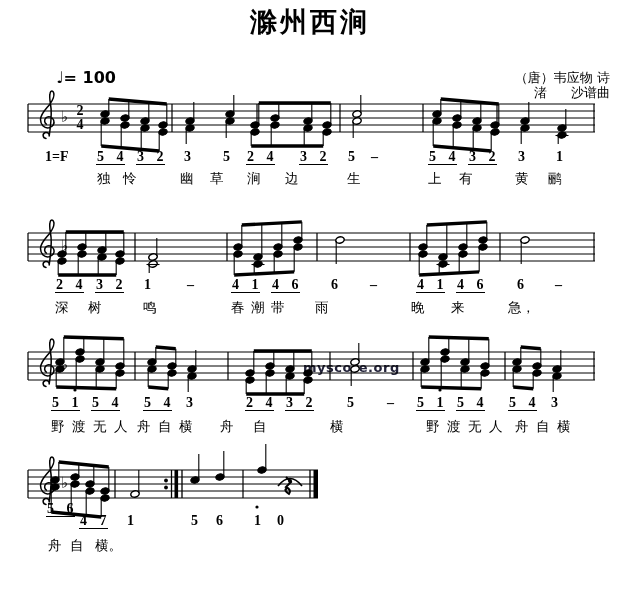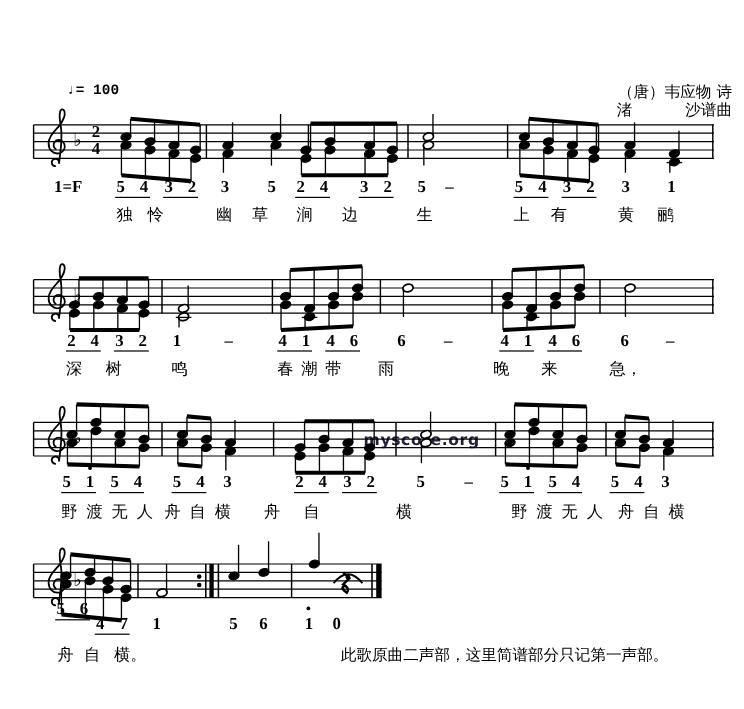--- a/index.html
+++ b/index.html
@@ -2,38 +2,39 @@
 <html><head>
 <meta charset="utf-8">
 <style>
   html,body{margin:0;padding:0;background:#fff;}
   #sheet{position:relative;width:620px;height:591px;background:#fff;overflow:hidden;
          font-family:"DejaVu Sans",sans-serif;color:#000;}
   .abs{position:absolute;}
   #song-title{left:0;right:0;top:4px;text-align:center;font-family:"DejaVu Serif","Liberation Serif",serif;
       font-size:27px;font-weight:bold;letter-spacing:3px;}
   #subtitle{left:0;right:0;top:47px;text-align:center;font-size:13px;}
-  #tempo{left:56px;top:68px;font-size:12px;font-weight:bold;font-family:Liberation Mono, monospace;}
+  #tempo{left:56px;top:68px;font-size:16px;font-weight:bold;}
   #credits{right:10px;top:70px;text-align:right;font-size:13px;line-height:15px;}
-  #composer .b{margin-left:44px;}
+  #composer .b{margin-left:24px;}
   #ts-top{left:72px;top:103px;width:16px;text-align:center;font:bold 14px "Liberation Serif",serif;}
   #ts-bot{left:72px;top:117px;width:16px;text-align:center;font:bold 14px "Liberation Serif",serif;}
   #watermark{left:303px;top:360px;font-size:13px;font-weight:bold;color:#23233a;letter-spacing:.5px;}
   #footnote{left:284px;top:537px;font-size:13px;}
   #score-svg{position:absolute;left:0;top:0;}
   #text-layer{position:absolute;left:0;top:0;width:620px;height:591px;}
   #text-layer span{position:absolute;white-space:pre;}
   .jp{font:bold 14px "Liberation Serif","DejaVu Serif",serif;line-height:15px;word-spacing:9px;padding:0 1px;}
   .jp.u{border-bottom:1.7px solid #000;}
   .lyr{font:13.5px "DejaVu Sans",sans-serif;}
 </style>
 </head>
 <body>
 
 <div id="sheet">
+  <div class="abs" id="song-title">滁州西涧</div>
   <div class="abs" id="tempo">♩= 100</div>
   <div class="abs" id="credits">
     <div>（唐）韦应物 诗</div>
     <div id="composer"><span class="a">渚</span><span class="b">沙谱曲</span></div>
   </div>
   <div class="abs" id="watermark">myscore.org</div>
   <svg id="score-svg" width="620" height="591">
       <line x1="28" y1="104" x2="595" y2="104" stroke="#000" stroke-width="1"></line>
       <line x1="28" y1="111" x2="595" y2="111" stroke="#000" stroke-width="1"></line>
       <line x1="28" y1="118" x2="595" y2="118" stroke="#000" stroke-width="1"></line>
@@ -434,14 +435,13 @@
       <span class="jp u" style="left: 79px; top: 513px;">4 7</span>
       <span class="jp" style="left: 126px; top: 513px;">1</span>
       <span class="jp" style="left: 190px; top: 513px;">5</span>
       <span class="jp" style="left: 215px; top: 513px;">6</span>
       <span class="jp" style="left: 253px; top: 513px;">1</span>
       <span class="jp" style="left: 276px; top: 513px;">0</span>
       <span class="lyr" style="left: 48px; top: 537px;">舟</span>
       <span class="lyr" style="left: 70px; top: 537px;">自</span>
       <span class="lyr" style="left: 95px; top: 537px;">横。</span>
     </div>
-  <div class="abs" id="footnote">此歌原曲二声部，这里简谱部分只记第一声部。</div>
 </div>
 
 </body></html>

